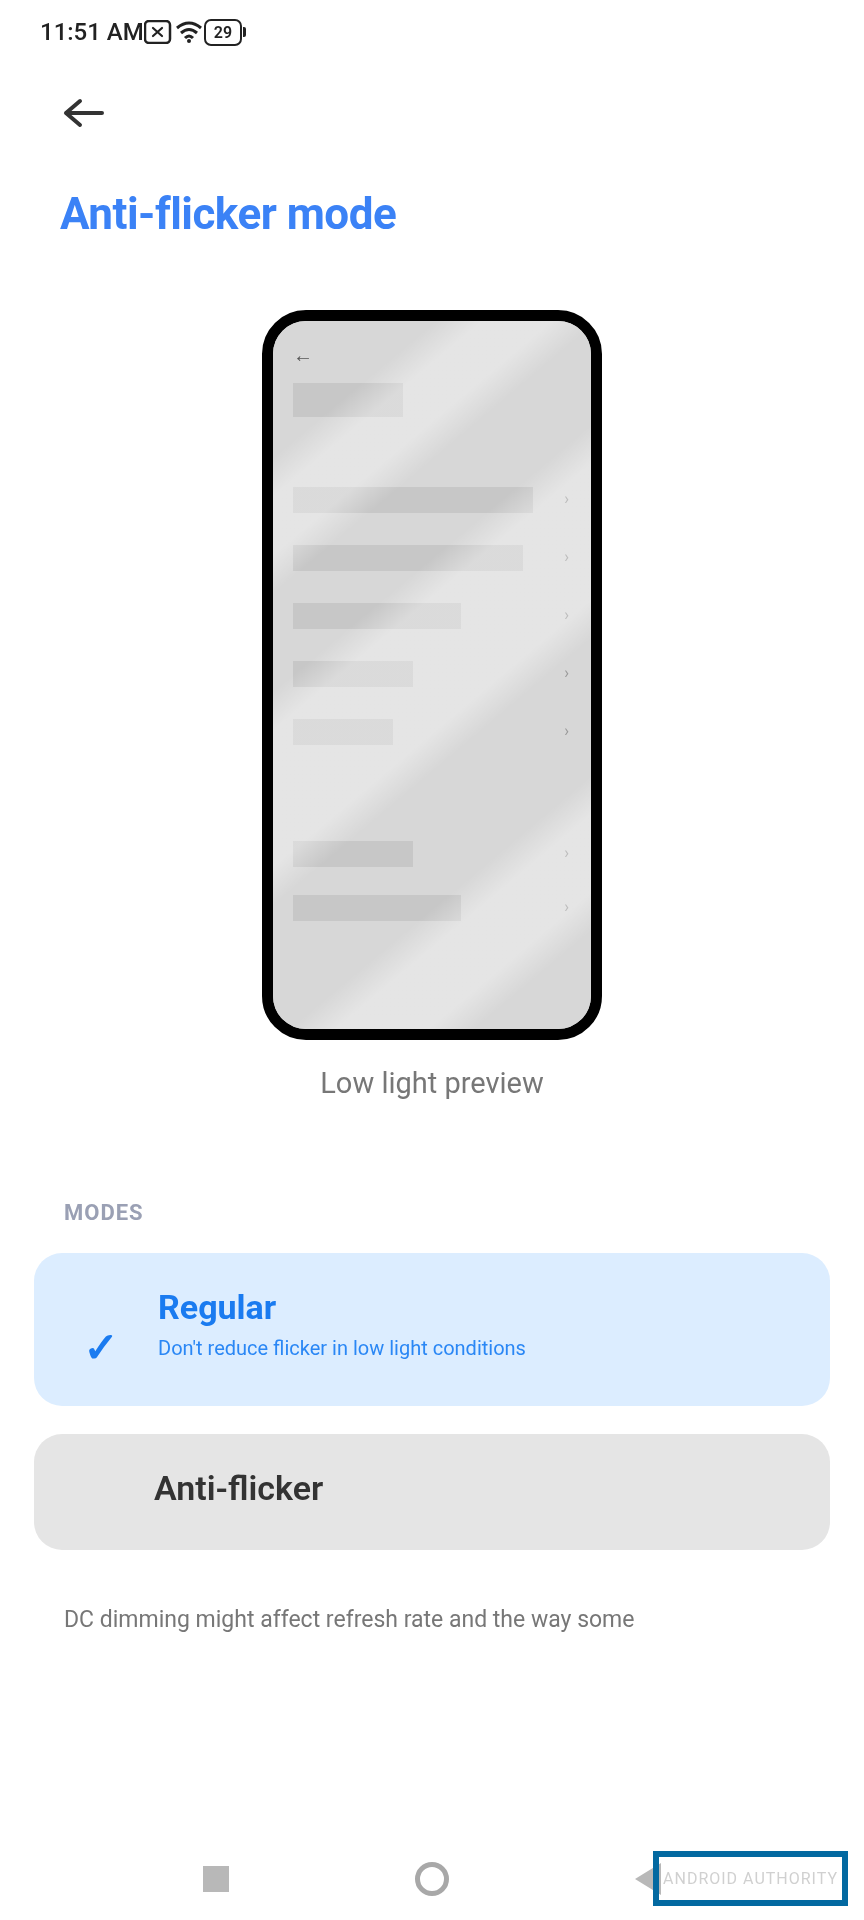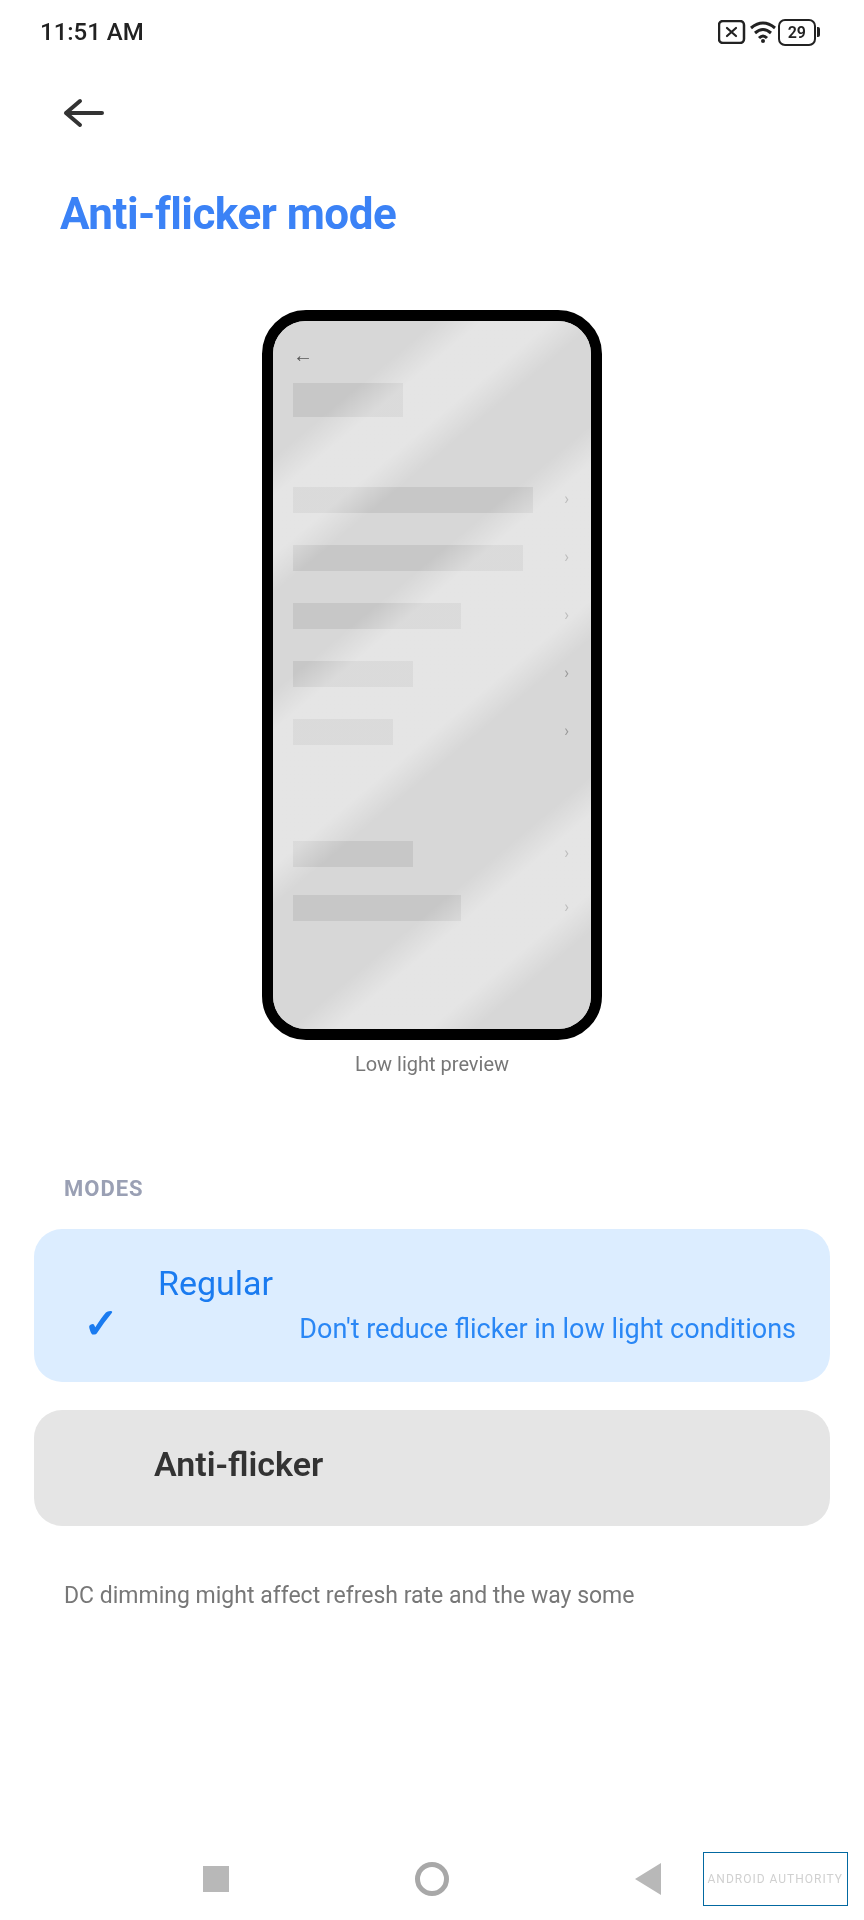--- a/index.html
+++ b/index.html
@@ -8,23 +8,22 @@
       height: 1920px;
       background: #ffffff;
       font-family: -apple-system, BlinkMacSystemFont, "Segoe UI", Roboto, sans-serif;
       position: relative;
       overflow: hidden;
       color: #333;
     }
     
     .status-bar {
       display: flex;
-      justify-content: space-between;
-      align-items: center;
-      padding: 18px 48px 8px 40px;
+      align-items: center;
+      padding: 18px 17px 8px 40px;
       font-size: 24px;
       font-weight: 500;
       color: #222;
     }
     .status-right {
       display: flex;
       align-items: center;
     }
     .status-icon {
       display: inline-flex;
@@ -119,22 +118,22 @@
     .ph-r5 { top: 398px; left: 20px; width: 100px; height: 26px; }
     .ph-r6 { top: 520px; left: 20px; width: 120px; height: 26px; }
     .ph-r7 { top: 574px; left: 20px; width: 168px; height: 26px; }
     .ph-chev {
       position: absolute;
       right: 22px;
       color: #999;
       font-size: 16px;
     }
     .preview-caption {
-      margin-top: 12px;
-      font-size: 20px;
+      margin-top: 26px;
+      font-size: 29px;
       color: #777;
     }
     
     .section-label {
       font-size: 22px;
       color: #9aa0b4;
       letter-spacing: 1px;
       padding: 40px 64px 28px 64px;
       font-weight: 700;
     }
@@ -163,26 +162,25 @@
       font-size: 42px;
       font-weight: 700;
     }
     .option-body { flex: 1; padding-left: 10px;}
     .option-unselected .option-body { padding-left: 76px; }
     .option-title {
       font-size: 34px;
       font-weight: 600;
       margin-bottom: 8px;
     }
-    .option-selected .option-title { color: #1a7bf0; font-weight: 400; }
+    .option-selected .option-title { color: #1a7bf0; font-weight: 700; }
     .option-desc {
-      font-size: 27px;
+      font-size: 20px;
       line-height: 1.35;
       color: #666;
-      text-align: right;
     }
     .option-selected .option-desc { color: #2a87f5; }
     
     .cut-text {
       padding: 28px 64px 0 64px;
       font-size: 23px;
       color: #777;
     }
     
     .nav-bar {
@@ -201,25 +199,25 @@
     .nav-tri {
       width: 0; height: 0;
       border-top: 16px solid transparent;
       border-bottom: 16px solid transparent;
       border-right: 26px solid #b8b8b8;
     }
     .watermark {
       position: absolute;
       right: 16px;
       bottom: 14px;
-      font-size: 12px;
+      font-size: 16px;
       letter-spacing: 1px;
       color: #d0d0d0;
-      border: 1px solid #0369a1;
-      padding: 19px 4px;
+      border: 6px solid #0369a1;
+      padding: 12px 4px;
     }
   </style>
 </head>
 <body>
 
 <div class="status-bar">
   <div>11:51 AM</div>
   <div class="status-right">
     <span class="status-icon">
       <svg width="30" height="24" viewBox="0 0 30 24">

